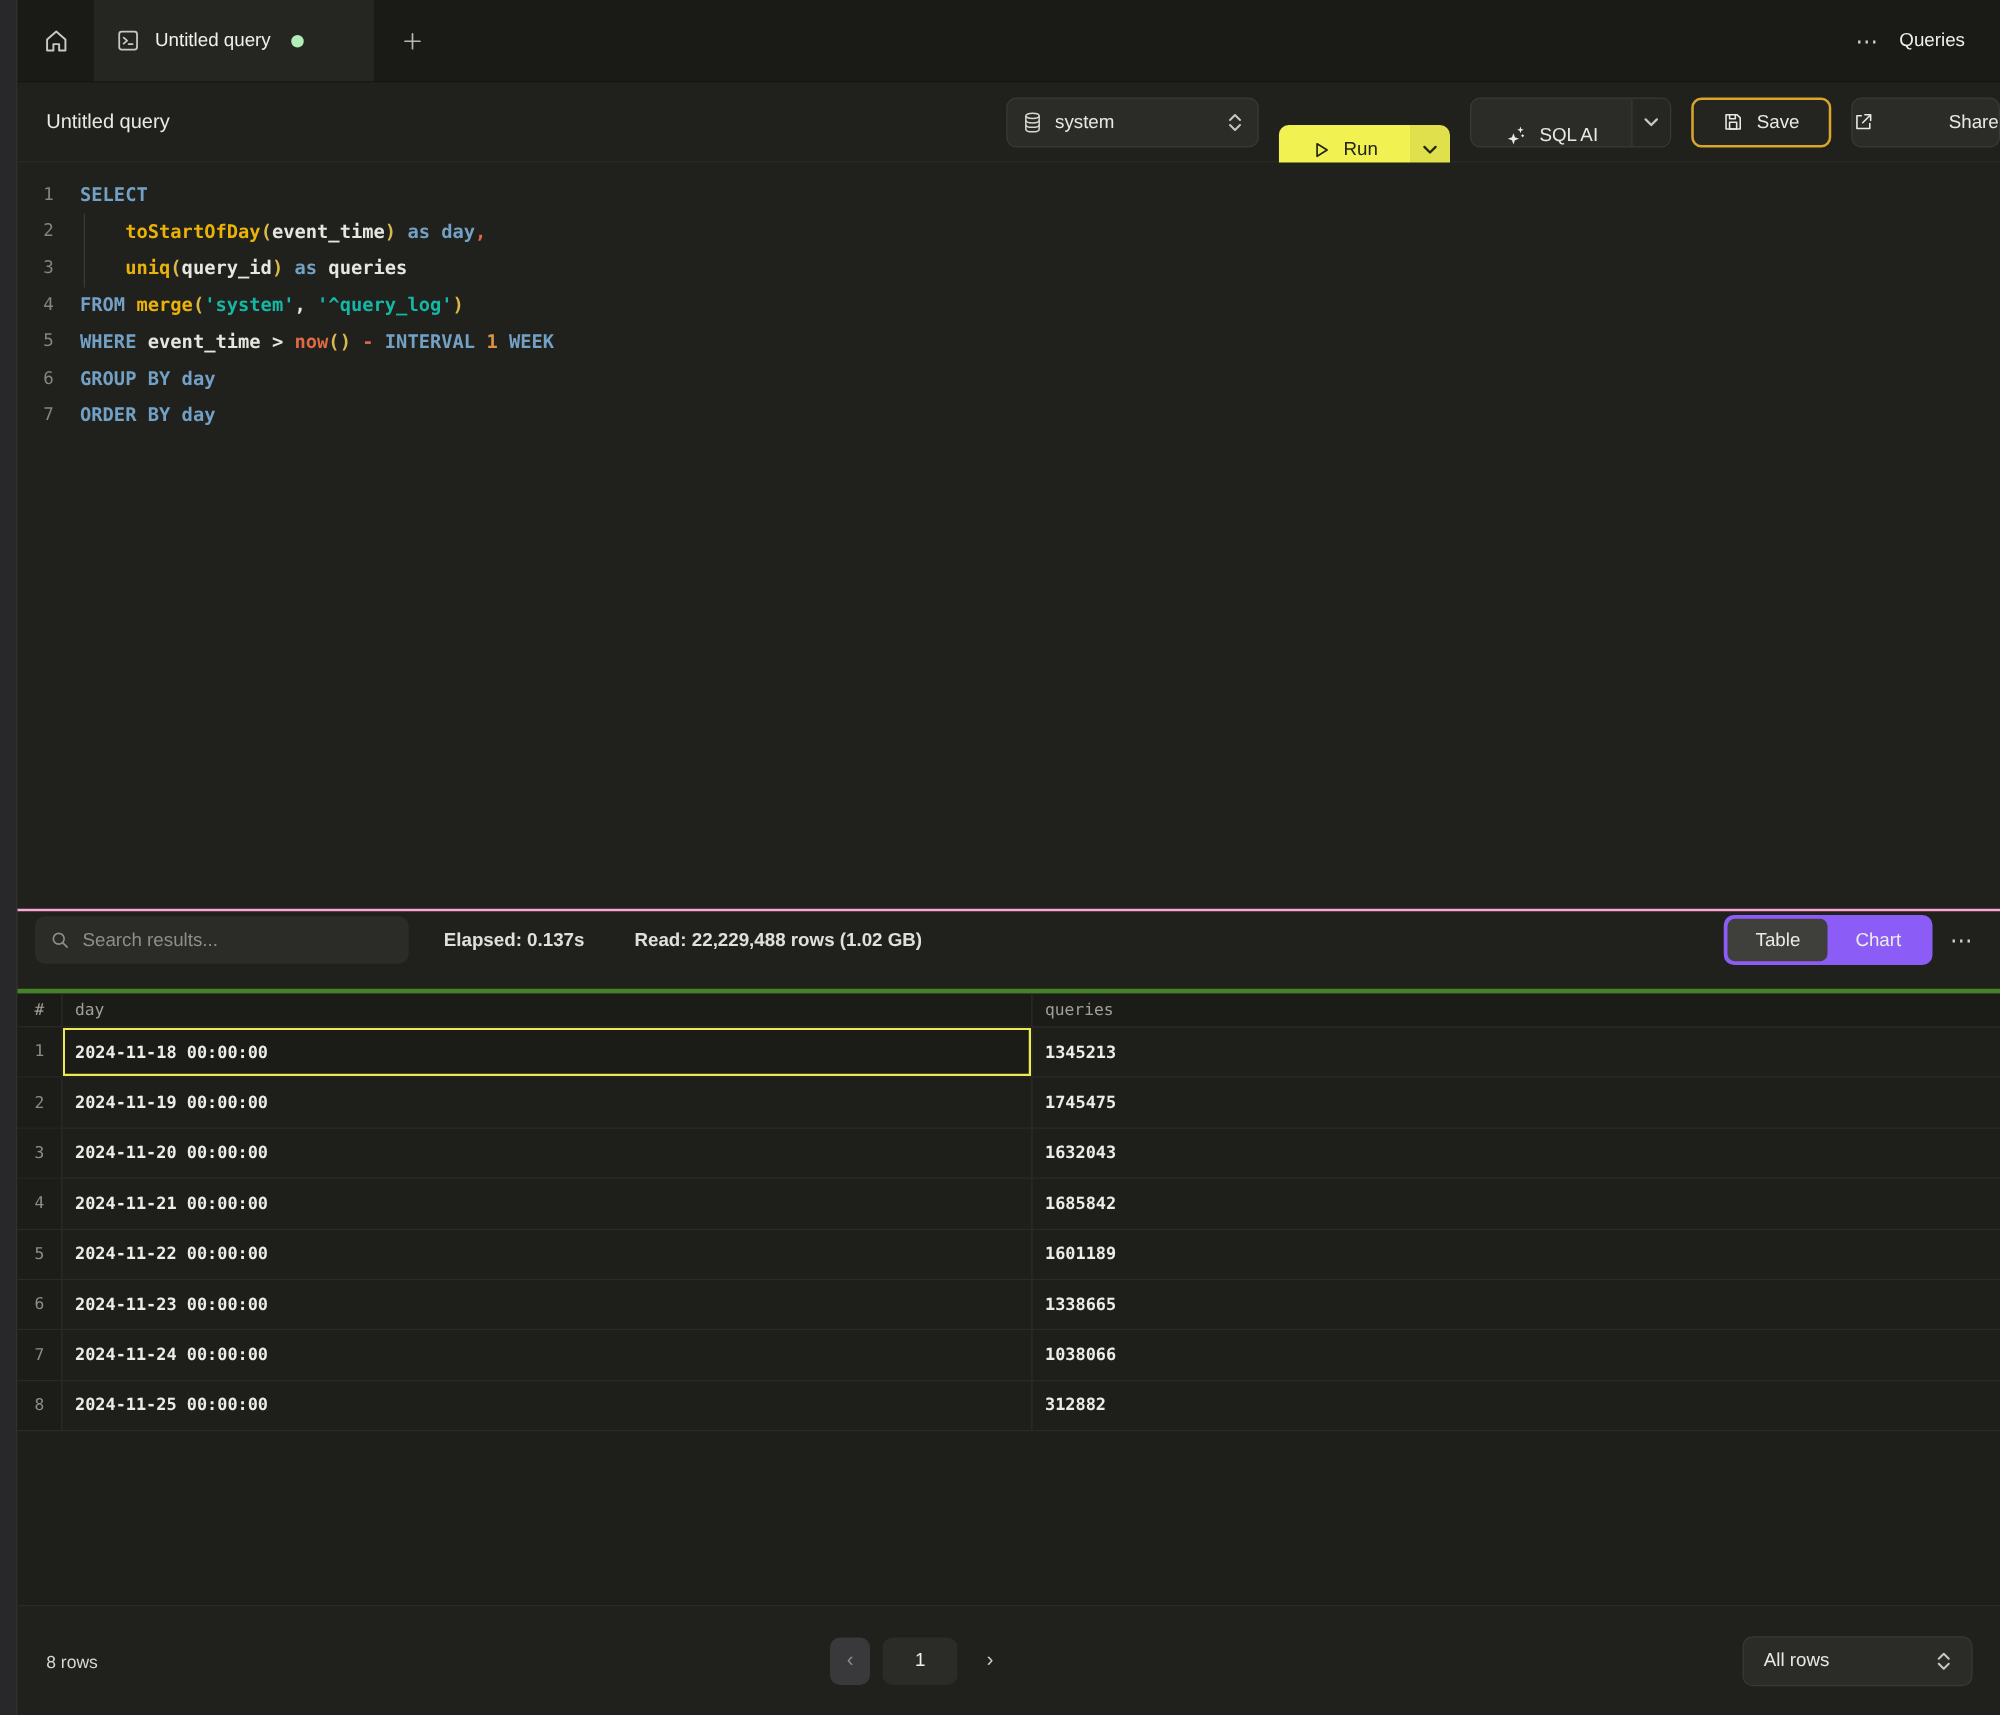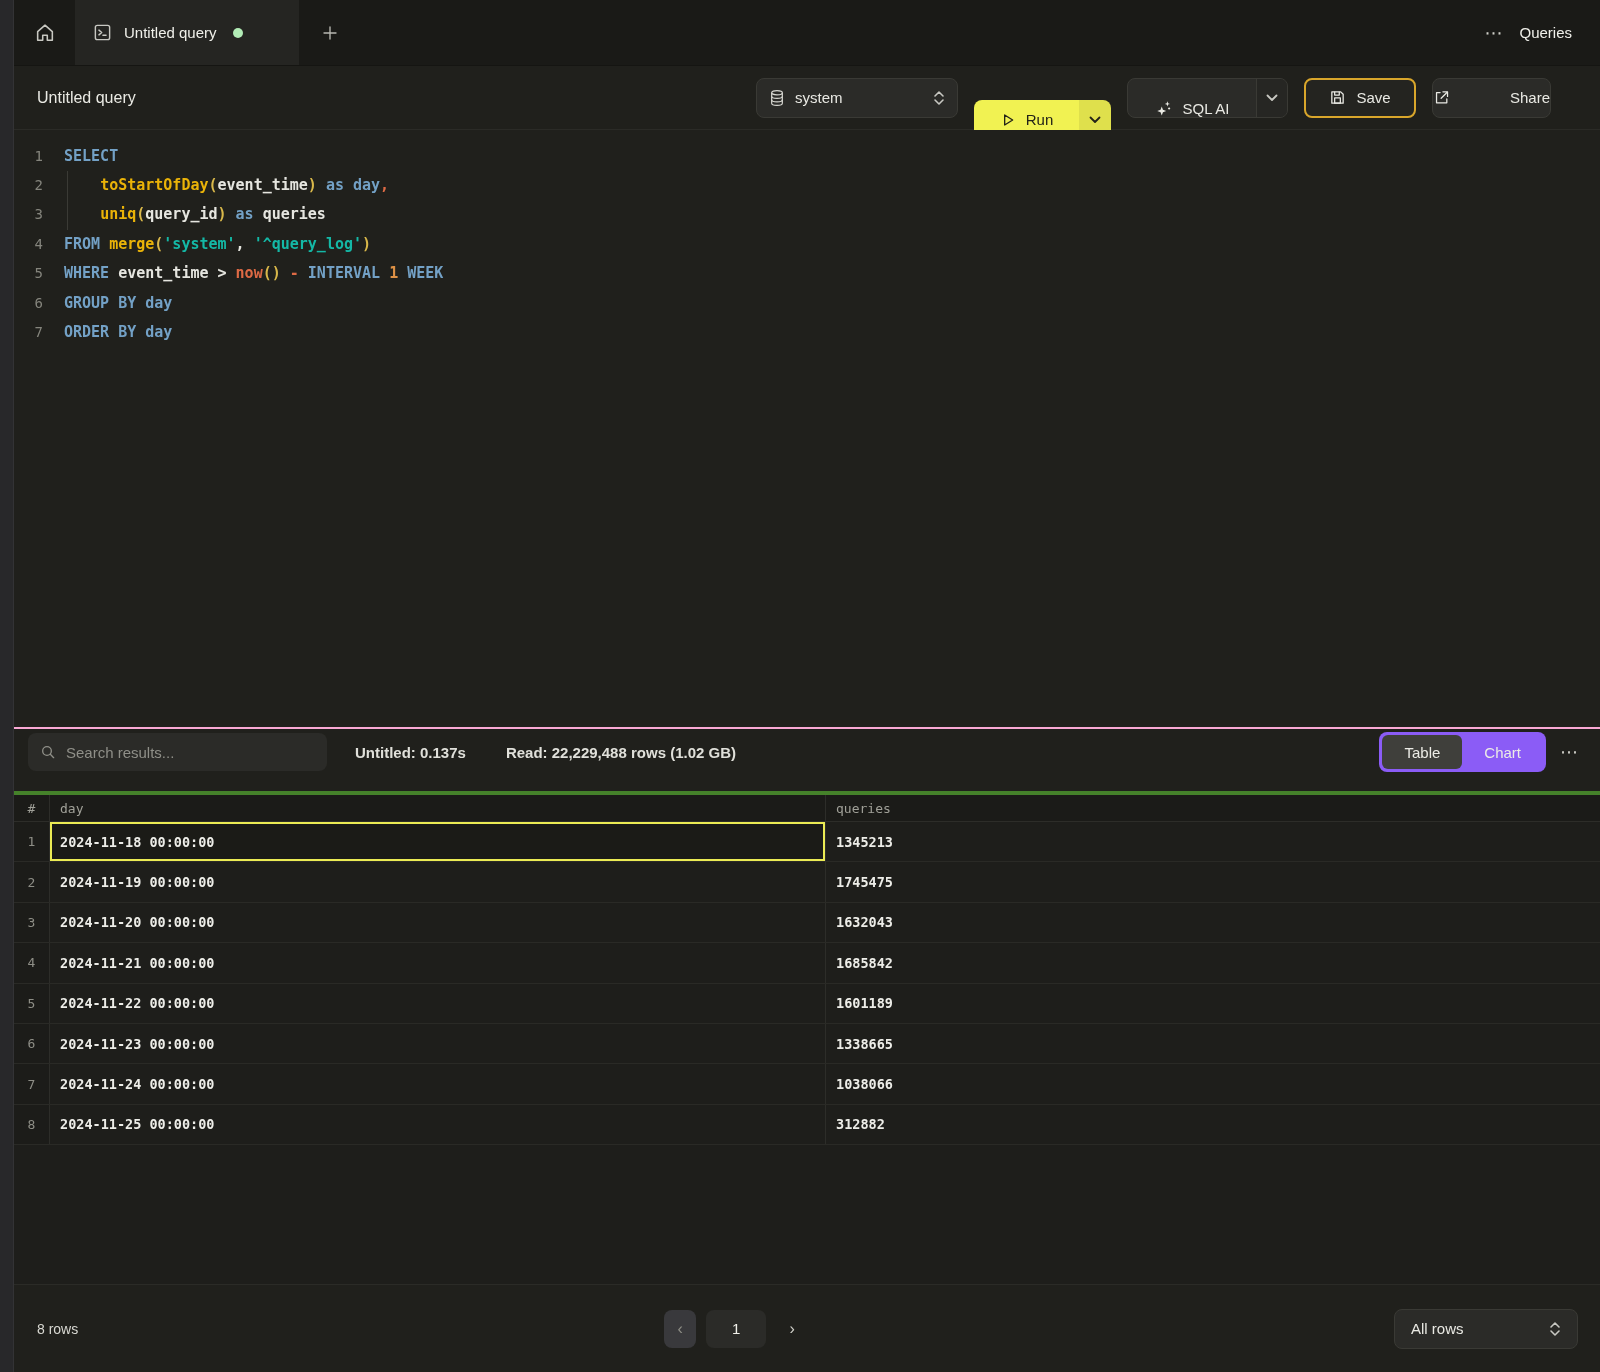--- a/index.html
+++ b/index.html
@@ -19,21 +19,21 @@
   .plus-btn { width:62px; display:flex; align-items:center; justify-content:center; color:#B8B8B2; cursor:pointer; }
   .tabbar-spacer { flex:1; }
   .tabbar-right { display:flex; align-items:center; gap:16px; padding-right:28px; }
   .ellipsis { color:#CFCFC8; font-size:18px; letter-spacing:1px; line-height:1; cursor:pointer; }
   .queries-link { color:#F0F0EA; font-size:15px; cursor:pointer; }
 
   
   .header { position:absolute; left:14px; top:66px; width:1586px; height:64px; background:#20201C; border-bottom:1px solid #2B2B27; display:flex; align-items:center; }
   .page-title { color:#EAEAE4; font-size:16px; margin-left:23px; }
   .header-spacer { flex:1; }
-  .header-actions { display:flex; align-items:center; gap:16px; padding-right:49px; }
+  .header-actions { display:flex; align-items:center; gap:16px; }
   .btn { height:40px; display:flex; align-items:center; border-radius:8px; font-size:15px; color:#E9E9E3; cursor:pointer; }
   .btn-dark { background:#2B2B28; border:1px solid #3A3A35; }
   .sys-select { width:202px; padding:0 12px; gap:10px; }
   .sys-select .lbl { flex:1; }
   .run-btn { width:137px; border-radius:8px; overflow:hidden; border:none; padding:0;margin-top:44px; }
   .run-main { width:105px; height:40px; background:#F1F252; display:flex; align-items:center; justify-content:center; gap:10px; color:#232318; font-weight:500; }
   .run-caret { width:32px; height:40px; background:#DFE04C; display:flex; align-items:center; justify-content:center; }
   .sqlai-btn { width:161px; padding:0; overflow:hidden; }
   .sqlai-main { flex:1; height:100%; display:flex; align-items:flex-end; justify-content:center; gap:10px; }
   .sqlai-caret { width:31px; height:100%; border-left:1px solid #3A3A35; background:#262623; display:flex; align-items:center; justify-content:center; }
@@ -228,21 +228,21 @@
   <div class="rtoolbar">
     <div class="search-box">
       <span>
         <svg width="16" height="16" viewBox="0 0 24 24" fill="none" stroke="#8F8F88" stroke-width="2" stroke-linecap="round">
           <circle cx="10.5" cy="10.5" r="6.5"></circle>
             <path d="M15.5 15.5 L20.5 20.5"></path>
         </svg>
       </span>
       <input type="text" placeholder="Search results..." style="">
     </div>
-    <span class="stat stat-elapsed">Untitled: 0.137s</span>
+    <span class="stat stat-elapsed">Elapsed: 0.137s</span>
     <span class="stat stat-read">Read: 22,229,488 rows (1.02 GB)</span>
     <div class="rtb-spacer"></div>
     <div class="view-toggle">
       <div class="seg active">Table</div>
       <div class="seg">Chart</div>
     </div>
     <span class="rtb-ellipsis">⋯</span>
   </div>
 
   <div class="progress-line"></div>

